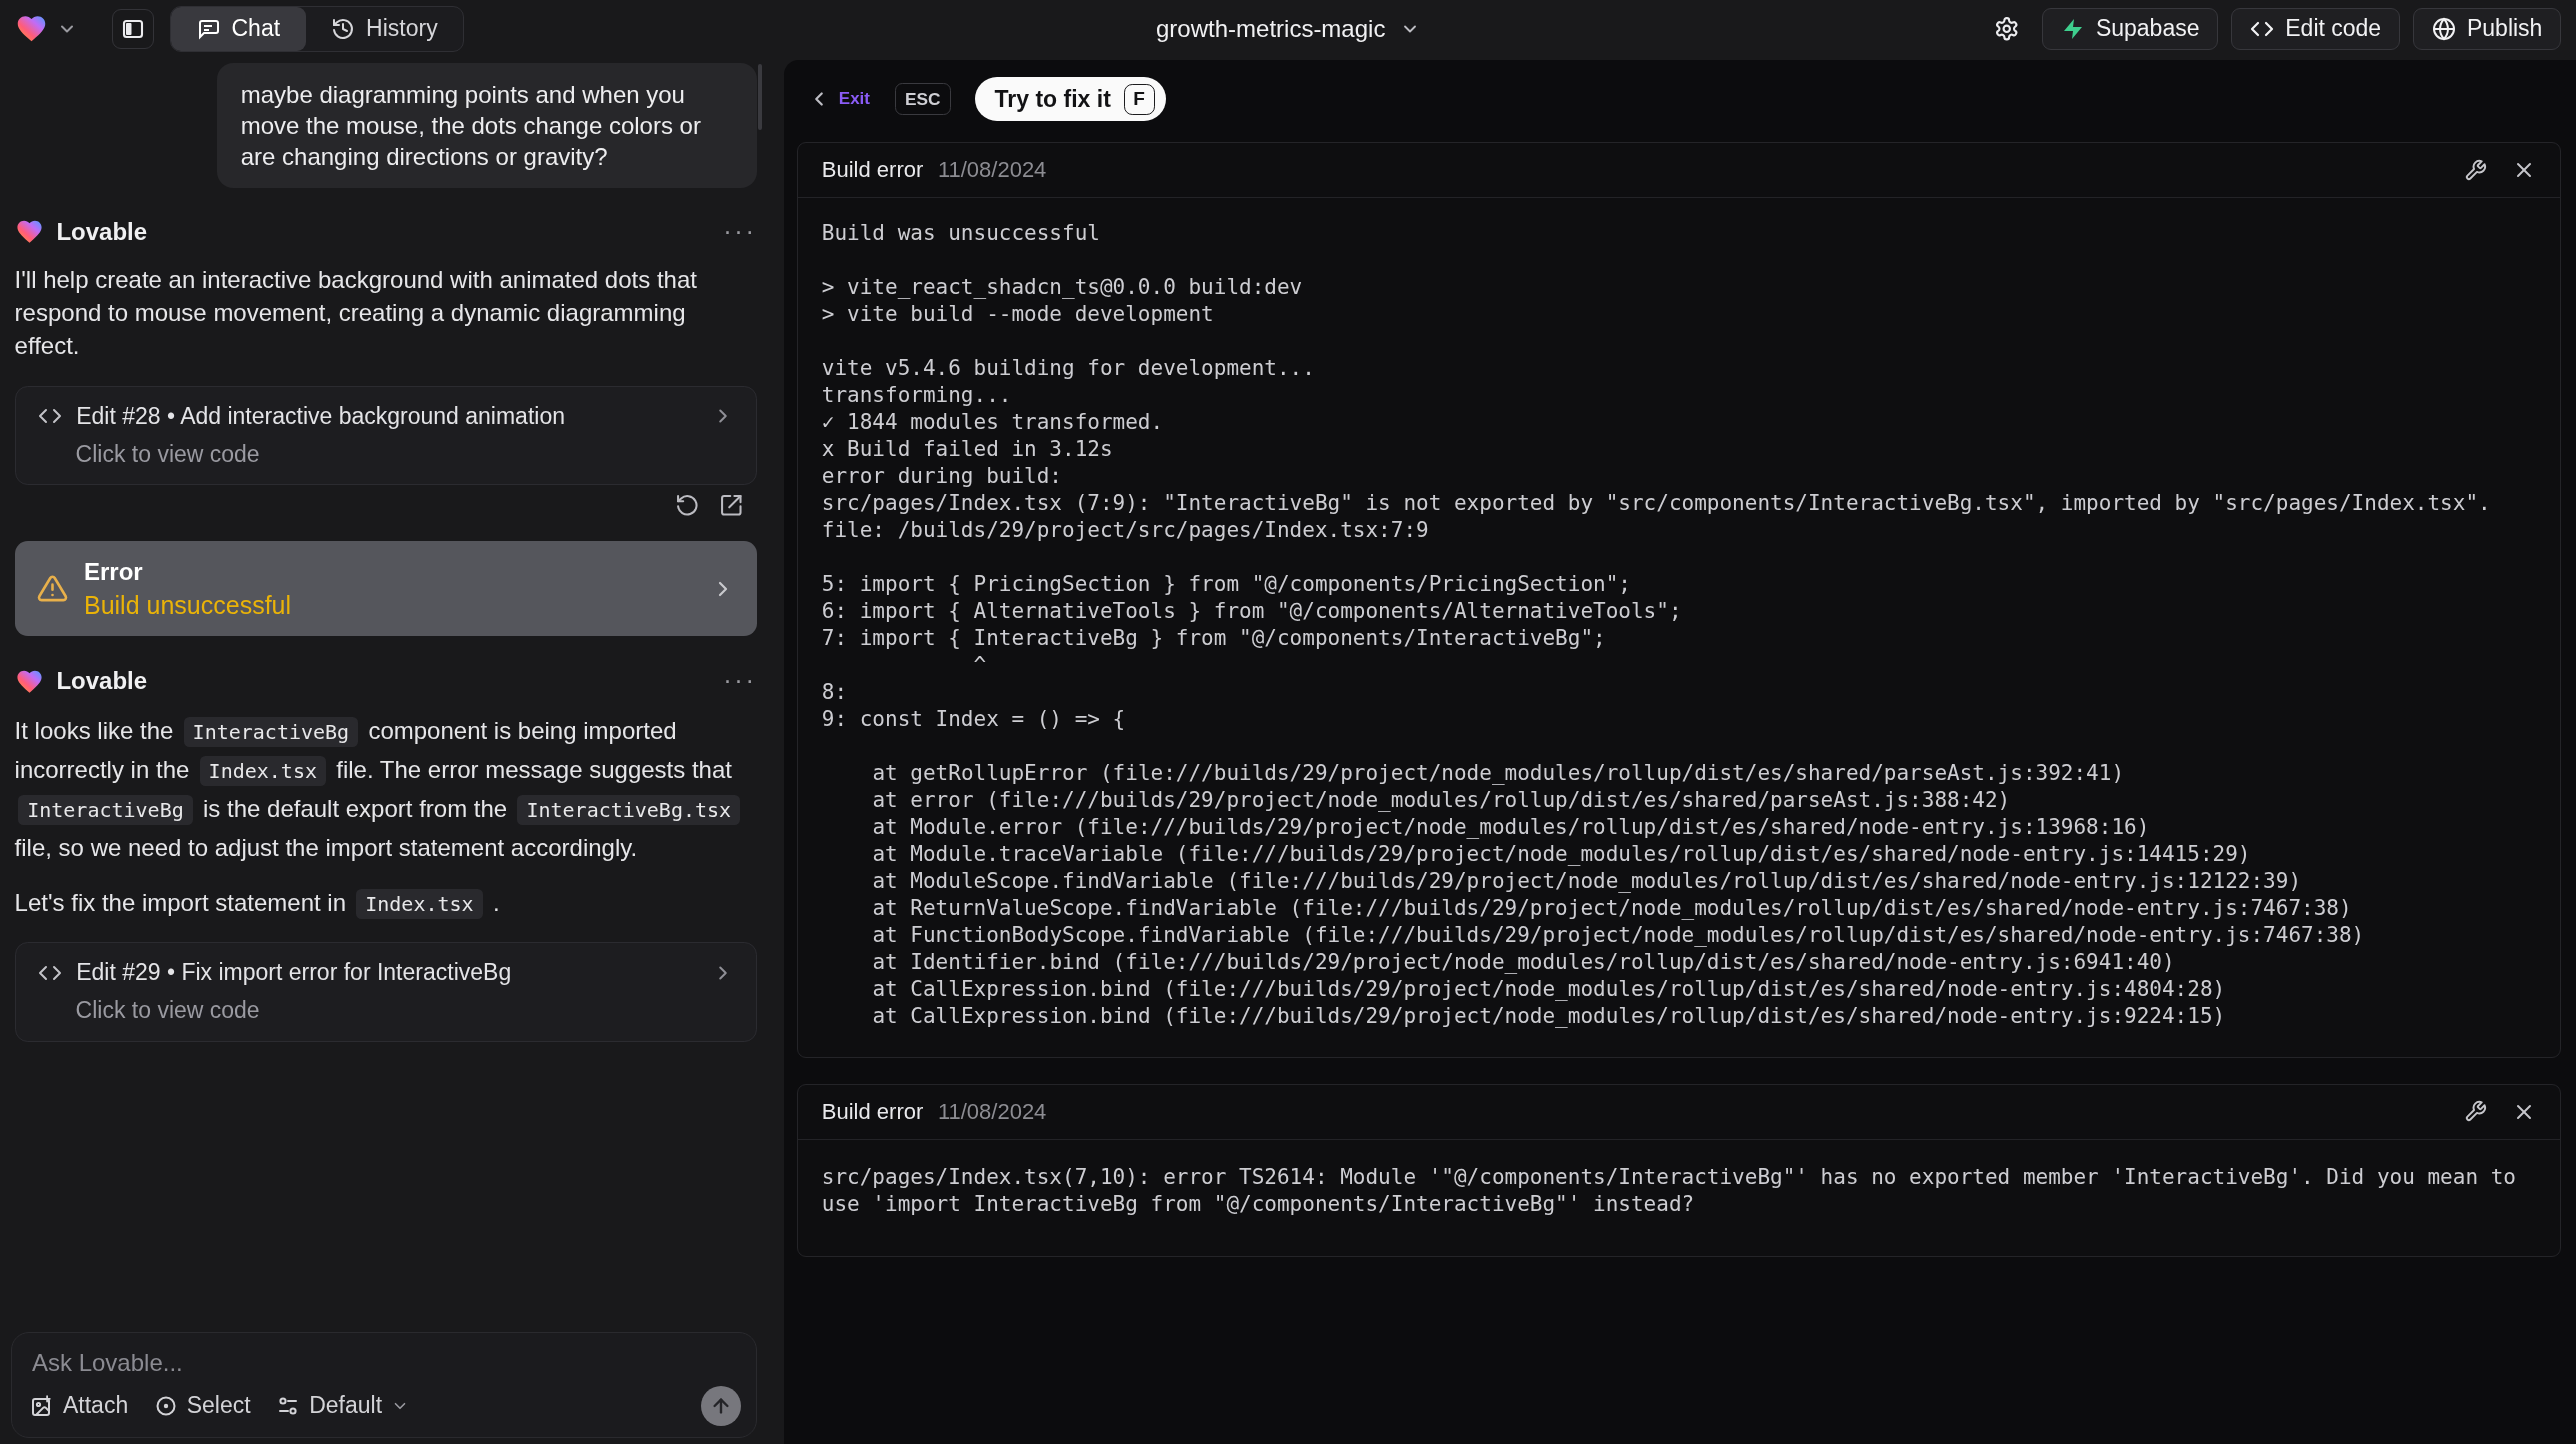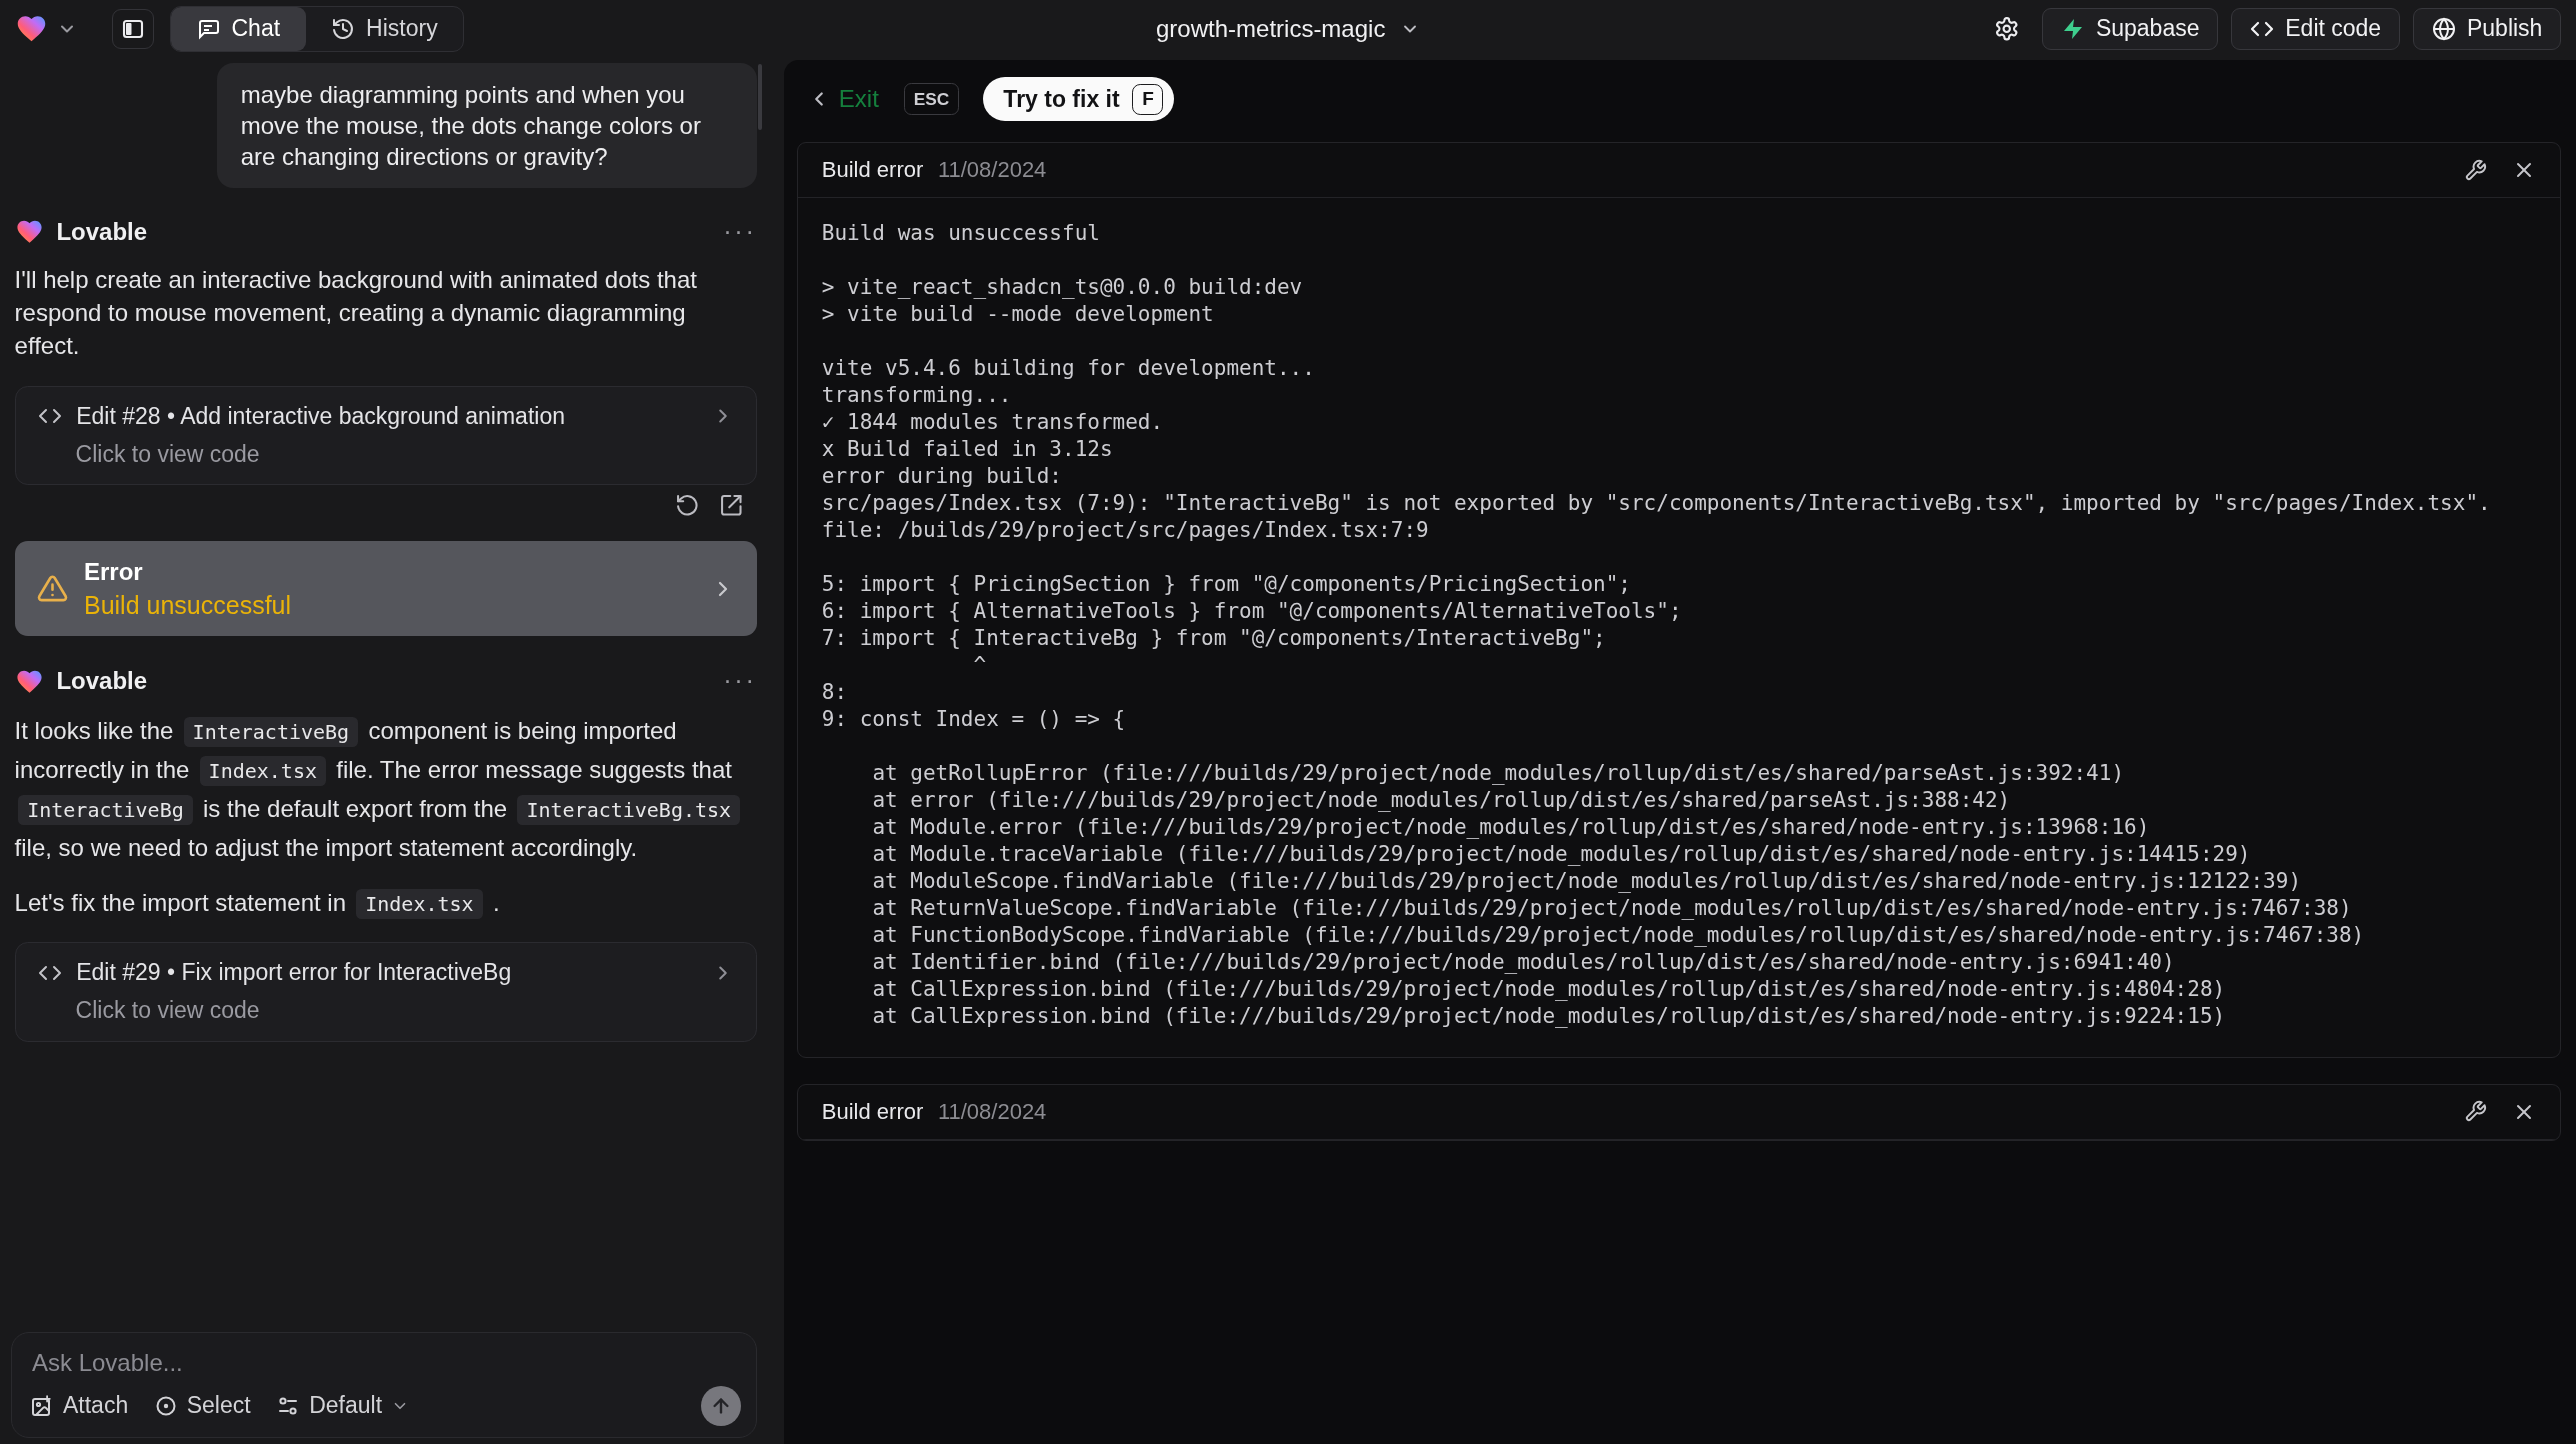--- a/index.html
+++ b/index.html
@@ -124,21 +124,21 @@
   }
 
   
   .right-panel {
     position: absolute; top: 60px; left: 784px; right: 0; bottom: 0;
     background: #0c0c0e; border-radius: 14.6px 0 0 0; padding: 12.8px 14.6px 0 12.8px;
   }
   .panel-bar { display: flex; align-items: center; height: 53px; padding-left: 11px; }
   .exit-btn {
     display: flex; align-items: center; gap: 9px; background: none; border: none;
-    color: #15803d; font-size: 24px; font-weight: 400; cursor: pointer;
+    color: #8b5cf6; font-size: 17px; font-weight: 700; cursor: pointer;
   }
   .esc-badge {
     margin-left: 25px; border: 0.9px solid #3a3a3f; border-radius: 7.3px;
     padding: 4.6px 9px; font-size: 17.3px; font-weight: 700; color: #cfcfd4;
   }
   .fix-btn {
     margin-left: 24px; display: flex; align-items: center; gap: 12.8px;
     background: #fafafa; color: #121214; border: none; border-radius: 22px;
     height: 44px; padding: 0 11px 0 20px; font-size: 23px; font-weight: 700; cursor: pointer;
   }
@@ -517,15 +517,18 @@
         <button>
           <span>
             <svg width="24" height="24" viewBox="0 0 24 24" fill="none" stroke="currentColor" stroke-width="2" stroke-linecap="round">
                 <line x1="18" y1="6" x2="6" y2="18"></line>
                 <line x1="6" y1="6" x2="18" y2="18"></line>
               </svg>
           </span>
         </button>
       </span>
     </div>
+    <div class="err-body">
+      <pre>src/pages/Index.tsx(7,10): error TS2614: Module '"@/components/InteractiveBg"' has no exported member 'InteractiveBg'. Did you mean to use 'import InteractiveBg from "@/components/InteractiveBg"' instead?</pre>
+    </div>
   </div>
 </div>
 
 
 </body></html>

